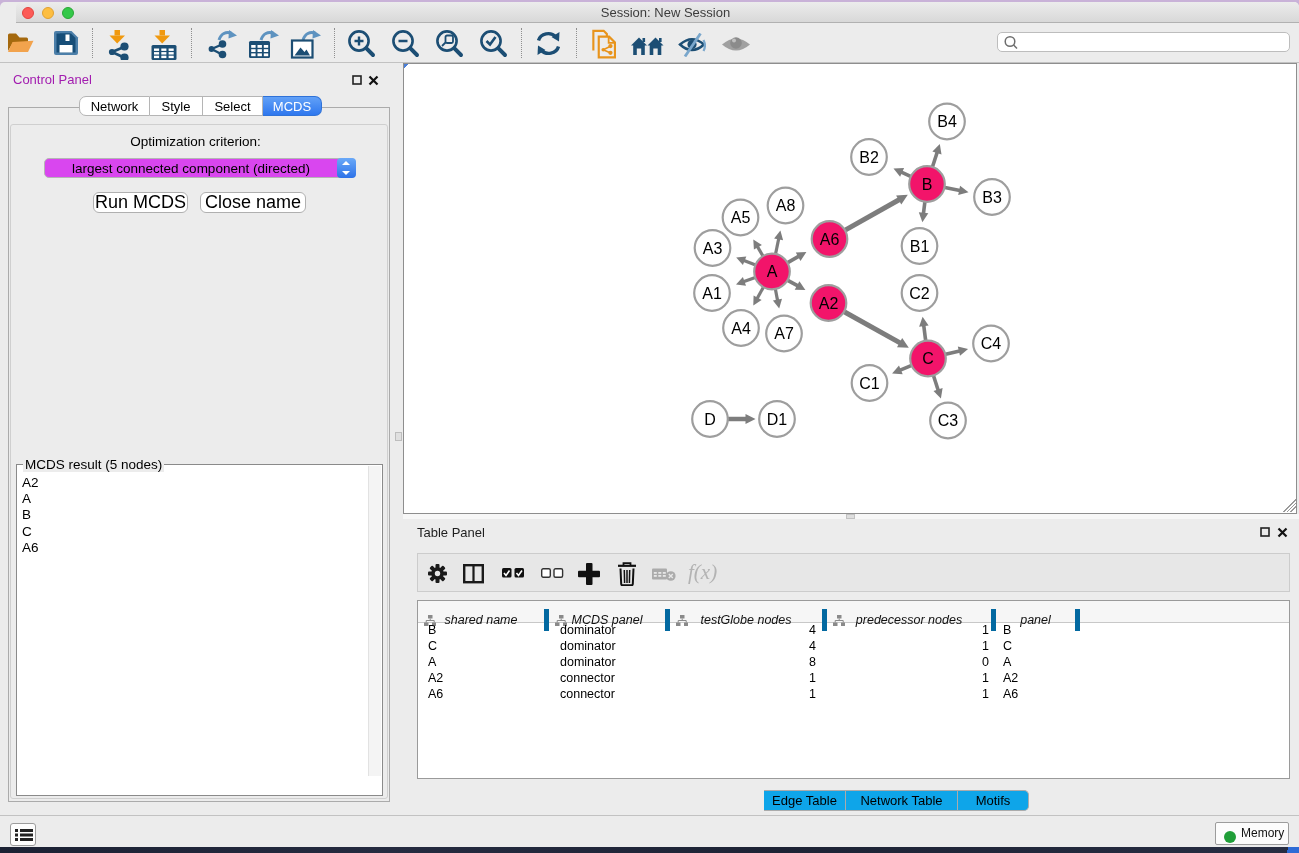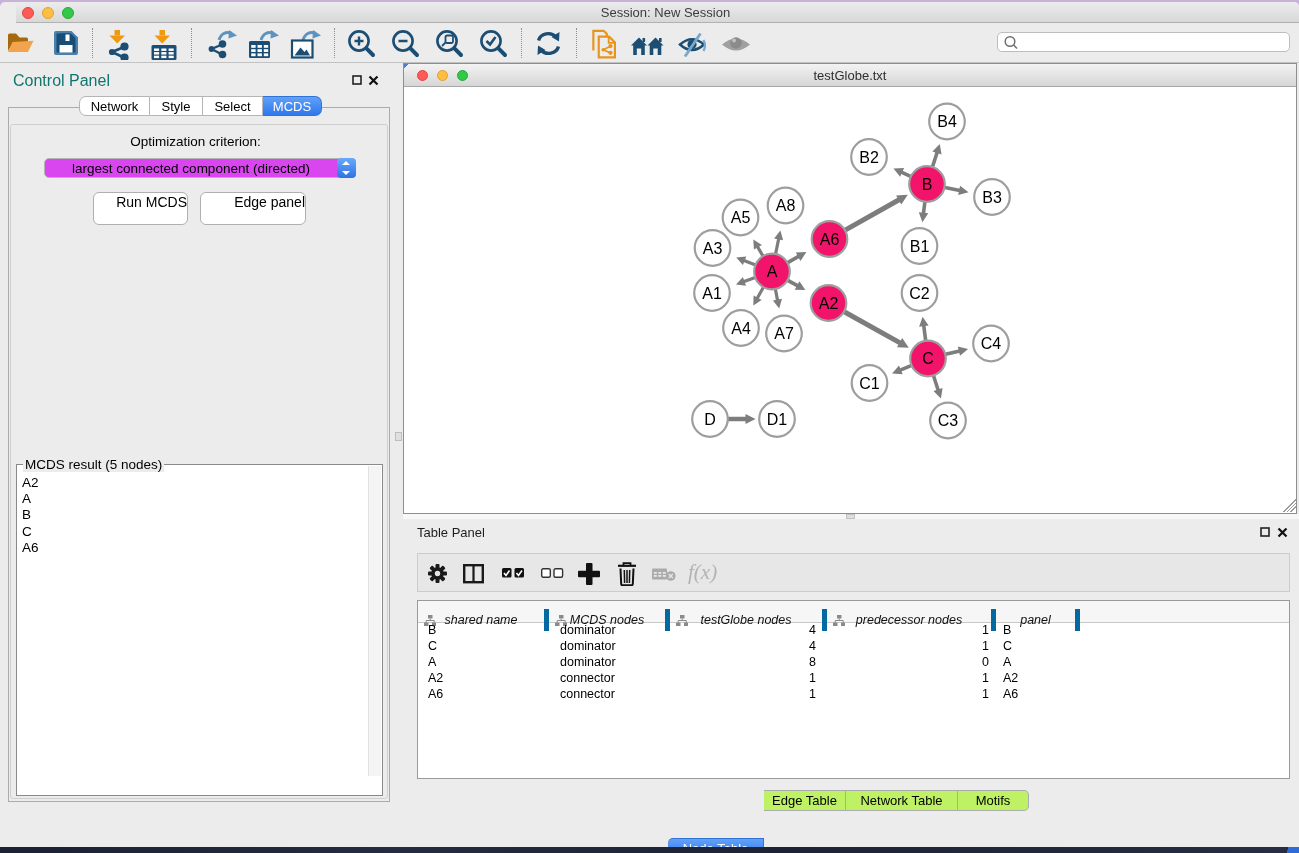--- a/index.html
+++ b/index.html
@@ -23,43 +23,43 @@
 
 #toolbar { position:absolute; left:0; top:21px; width:100%; height:40px; background:#ececec;
   border-bottom:1px solid #c2c2c2; }
 .tsep { position:absolute; top:5px; height:30px; width:0;
   border-left:1px dotted #8f8f8f; }
 .ticon { position:absolute; top:0; }
 #search { position:absolute; left:997px; top:9px; width:293px; height:20px;
   background:#fff; border:1px solid #bdbdbd; border-radius:5px; }
 
 #cp { position:absolute; left:0; top:61px; width:391px; height:752px; background:#ececec; }
-#cp .hdr { position:absolute; left:13px; top:9px; font-size:16px; color:#0f766e; }
+#cp .hdr { position:absolute; left:13px; top:9px; font-size:13px; color:#a21caf; }
 #cp-tabs { position:absolute; top:33px; left:79px; height:20px; display:flex; z-index:3; }
 #cp-tabs .tab { height:20px; background:#fff; border:1px solid #b5b5b5; border-left:none;
   font-size:13px; color:#000; text-align:center; line-height:19px; }
 #cp-tabs .tab.first { border-left:1px solid #b5b5b5; border-radius:7px 0 0 7px; }
 #cp-tabs .tab.sel { background:linear-gradient(#62a1f7,#2e77ee); color:#fff; border-color:#2f72d8; border-radius:0 7px 7px 0; }
 #cp-pane { position:absolute; left:8px; top:44px; width:382px; height:695px;
   border:1px solid #ababab; background:#ececec; }
 #cp-inner { position:absolute; left:10px; top:61px; width:378px; height:675px;
   border:1px solid #cfcfcf; border-radius:3px; background:#ececec; }
 #opt-label { position:absolute; left:0; width:100%; top:71px; text-align:center;
   font-size:13.5px; color:#000; }
 #combo { position:absolute; left:44px; top:95px; width:312px; height:20px; background:#d946ef;
   border:1px solid #b5b5b5; border-radius:5px; }
 #combo .txt { position:absolute; left:0; right:18px; top:2px; text-align:center; font-size:13.5px; }
 #combo .btn { position:absolute; right:-1px; top:-1px; width:19px; height:20px;
   background:linear-gradient(#6aa9f8,#2d72e8); border-radius:4px; }
 #combo .btn:before { content:""; position:absolute; left:5.2px; top:3.2px;
   border:4.2px solid transparent; border-bottom:4.6px solid #fff; border-top:none; }
 #combo .btn:after { content:""; position:absolute; left:5.2px; bottom:3.2px;
   border:4.2px solid transparent; border-top:4.6px solid #fff; border-bottom:none; }
-.pbtn { position:absolute; top:129px; height:33px; background:#fff; border:1px solid #b0b0b0;
-  border-radius:6px; font-size:14px; text-align:right; line-height:19px; color:#000; }
+.pbtn { position:absolute; top:129px; height:21px; background:#fff; border:1px solid #b0b0b0;
+  border-radius:6px; font-size:18px; text-align:center; line-height:19px; color:#000; }
 #fieldset { position:absolute; left:16px; top:401px; width:367px; height:332px;
   border:1px solid #8a8a8a; background:#fff; }
 #fieldset .legend { position:absolute; left:6px; top:-8px; background:#ececec;
   font-size:13.5px; padding:0 2px; color:#000; }
 #fieldset .items { position:absolute; left:5px; top:10px; font-size:13.5px; line-height:16.2px; }
 #fieldset .sb { position:absolute; right:1px; top:1px; width:13px; height:310px;
   background:#f4f4f4; border-left:1px solid #e2e2e2; }
 
 #vgrip { position:absolute; left:395px; top:430px; width:7px; height:9px;
   background:#e0e0e0; border:1px solid #bdbdbd; }
@@ -87,21 +87,21 @@
   background:#e7e7e7; border:1px solid #cccccc; }
 #tbl { position:absolute; left:14px; top:81px; width:873px; height:179px; background:#fff;
   border:1px solid #9a9a9a; font-size:12.5px; }
 #tbl .hrow { position:absolute; left:0; top:0; width:100%; height:22px; background:#f6f6f6;
   border-bottom:1px solid #c8c8c8; }
 #tbl .hcell { position:absolute; top:8px; height:22px; border-right:5px solid #0369a1;font-style:italic; }
 #tbl .hcell span { position:absolute; left:0; right:0; top:4px; text-align:center; color:#111; }
 #tbl .cell { position:absolute; height:16px; color:#000; }
 
 .btabs { position:absolute; top:271px; left:265px; display:flex; }
-.btabs .tab { height:21px; background:#bef264; border:1px solid #ababab; border-left:none;
+.btabs .tab { height:21px; background:#0ea5e9; border:1px solid #ababab; border-left:none;
   font-size:13px; text-align:center; line-height:20px; }
 .btabs .tab.last { border-radius:0 5px 5px 0; }
 .btabs .tab.sel { background:linear-gradient(#62a1f7,#2e77ee); color:#fff; border-color:#2f72d8; border-radius:5px 0 0 5px;margin-top:48px; }
 
 #status { position:absolute; left:0; top:813px; width:1299px; height:32px; background:#ececec;
   border-top:1px solid #c2c2c2; }
 #listbtn { position:absolute; left:10px; top:7px; width:26px; height:23px; background:#fdfdfd;
   border:1px solid #9c9c9c; border-radius:3px; }
 #membtn { position:absolute; right:10px; top:6px; width:74px; height:23px; background:#fcfcfc;
   border:1px solid #9c9c9c; border-radius:2px; font-size:12px; line-height:21px; }
@@ -286,35 +286,29 @@
       <div class="tab first" style="width:71px;">Network</div>
       <div class="tab" style="width:53px;">Style</div>
       <div class="tab" style="width:60px;">Select</div>
       <div class="tab sel" style="width:59px;">MCDS</div>
     </div>
     <div id="combo">
       <div class="txt">largest connected component (directed)</div>
       <div class="btn"></div>
     </div>
     <div class="pbtn" style="left:93px; width:95px;">Run MCDS</div>
-    <div class="pbtn" style="left:200px; width:106px;">Edge panel</div>
+    <div class="pbtn" style="left:200px; width:106px;">Close name</div>
     <div id="fieldset">
       <div class="sb"></div>
       <div class="legend">MCDS result (5 nodes)</div>
       <div class="items">A2<br>A<br>B<br>C<br>A6</div>
     </div>
   </div>
   <div id="vgrip"></div>
   <div id="net">
-    <div class="tb">
-      <div class="tl r" style="left:13px"></div>
-      <div class="tl y" style="left:33px"></div>
-      <div class="tl g" style="left:53px"></div>
-      <div class="title">testGlobe.txt</div>
-    </div>
     <div style="position:absolute;left:0;top:0;width:5px;height:5px;background:linear-gradient(135deg,#4a7fd8 45%,rgba(0,0,0,0) 45%)"></div>
     <div id="graphwrap">
       <svg id="graph" width="894" height="427" font-family="Liberation Sans, sans-serif">
           <line x1="359.4" y1="169.8" x2="352.9" y2="158.6" stroke="#7d7d7d" stroke-width="3.2"></line>
           <polygon points="349.3,152.5 357.9,158.0 349.9,162.6" fill="#7d7d7d"></polygon>
           <line x1="371.4" y1="167.8" x2="375.0" y2="150.3" stroke="#7d7d7d" stroke-width="3.2"></line>
           <polygon points="376.4,143.5 379.1,153.2 370.1,151.4" fill="#7d7d7d"></polygon>
           <line x1="352.2" y1="178.3" x2="338.7" y2="172.9" stroke="#7d7d7d" stroke-width="3.2"></line>
           <polygon points="332.2,170.4 342.3,169.4 338.9,178.0" fill="#7d7d7d"></polygon>
           <line x1="352.0" y1="190.2" x2="338.6" y2="195.0" stroke="#7d7d7d" stroke-width="3.2"></line>
@@ -480,21 +474,21 @@
           </div>
         <div class="hcell" style="left:131px; width:121px;">
             <svg width="12" height="12" style="position:absolute;left:6px;top:6px">
               <g fill="#8a8a8a">
                 <rect x="4" y="0" width="4.5" height="3.5"></rect>
                 <rect x="0" y="7.5" width="4.5" height="3.5"></rect>
                 <rect x="8" y="7.5" width="4.5" height="3.5"></rect>
               </g>
               <path d="M6.2,3.5 L6.2,5.5 M2.2,7.5 L2.2,5.5 L10.2,5.5 L10.2,7.5" stroke="#8a8a8a" stroke-width="1" fill="none"></path>
             </svg>
-            <span>MCDS nodes</span>
+            <span>MCDS panel</span>
           </div>
         <div class="hcell" style="left:252px; width:157px;">
             <svg width="12" height="12" style="position:absolute;left:6px;top:6px">
               <g fill="#8a8a8a">
                 <rect x="4" y="0" width="4.5" height="3.5"></rect>
                 <rect x="0" y="7.5" width="4.5" height="3.5"></rect>
                 <rect x="8" y="7.5" width="4.5" height="3.5"></rect>
               </g>
               <path d="M6.2,3.5 L6.2,5.5 M2.2,7.5 L2.2,5.5 L10.2,5.5 L10.2,7.5" stroke="#8a8a8a" stroke-width="1" fill="none"></path>
             </svg>
@@ -541,13 +535,31 @@
         <div class="cell" style="left:409px;top:86px;width:162px;text-align:right;">1</div>
         <div class="cell" style="left:585px;top:86px;">A6</div>
     </div>
     <div class="btabs">
       <div class="tab sel" style="width:96px;">Node Table</div>
       <div class="tab" style="width:82px;">Edge Table</div>
       <div class="tab" style="width:112px;">Network Table</div>
       <div class="tab last" style="width:71px;">Motifs</div>
     </div>
   </div>
+  <div id="status">
+    <div id="listbtn">
+        <svg width="18" height="14" style="position:absolute;left:4px;top:4px">
+          <g fill="#222">
+            <rect x="0" y="1" width="3" height="3"></rect>
+            <rect x="0" y="5.5" width="3" height="3"></rect>
+            <rect x="0" y="10" width="3" height="3"></rect>
+            <rect x="5" y="1" width="13" height="3"></rect>
+            <rect x="5" y="5.5" width="13" height="3"></rect>
+            <rect x="5" y="10" width="13" height="3"></rect>
+          </g>
+        </svg>
+      </div>
+    <div id="membtn">
+        <span class="dot"></span>
+        <span class="lbl">Memory</span>
+      </div>
+  </div>
 </div>
 
 </body></html>

